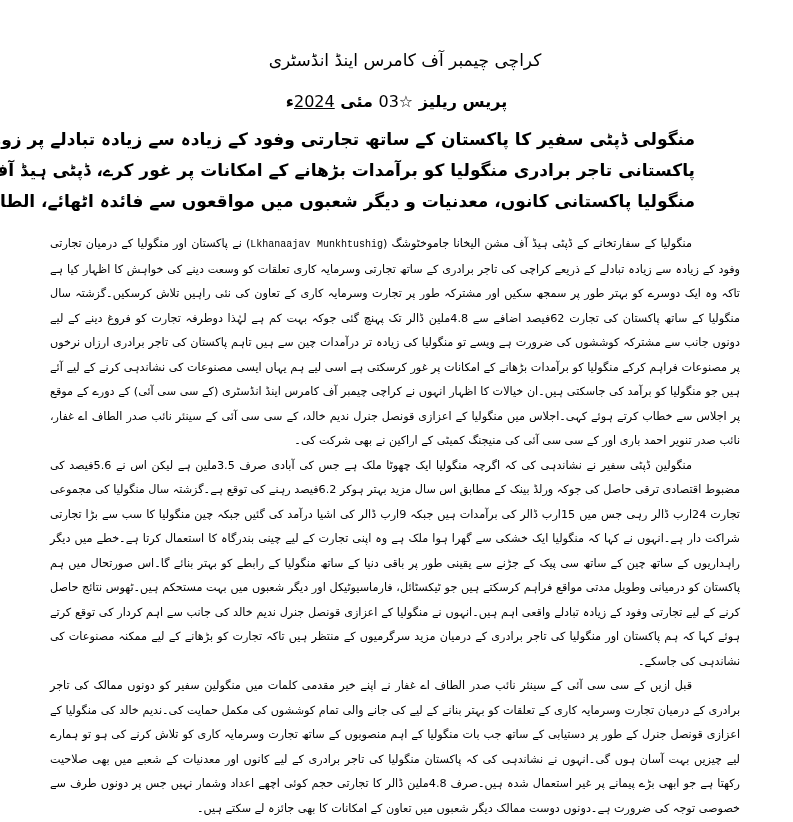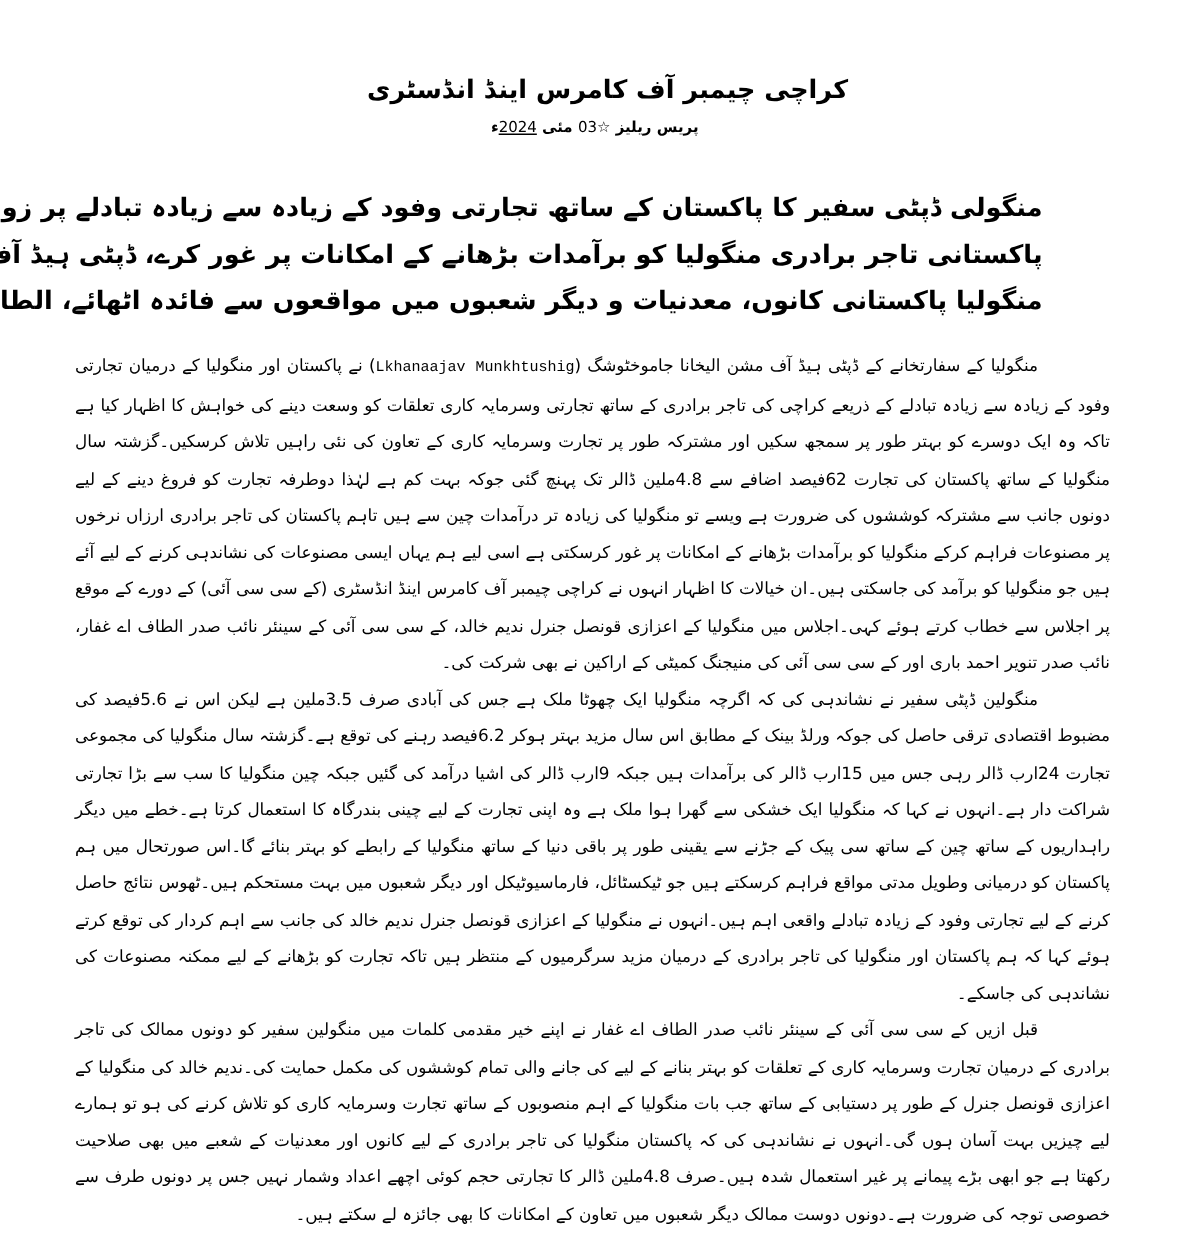--- a/index.html
+++ b/index.html
@@ -24,31 +24,31 @@
   }
   .header {
     position: absolute;
     top: 48px;
     left: 0;
     width: 793px;
     text-align: center;
     direction: rtl;
   }
   .org-name {
-    font-weight: bold;
+    font-weight: normal;
     font-size: 17px;
     line-height: 24px;
     margin: 0;
     padding-left: 17px;
   }
   .release-line {
     font-weight: bold;
-    font-size: 10px;
+    font-size: 16px;
     line-height: 20px;
-    margin-top: 4px;
+    margin-top: 20px;
   }
   .release-line .date-year {
     text-decoration: underline;
     font-weight: normal;
   }
   .release-line .star {
     font-weight: normal;
   }
   .release-line .num {
     font-weight: normal;

